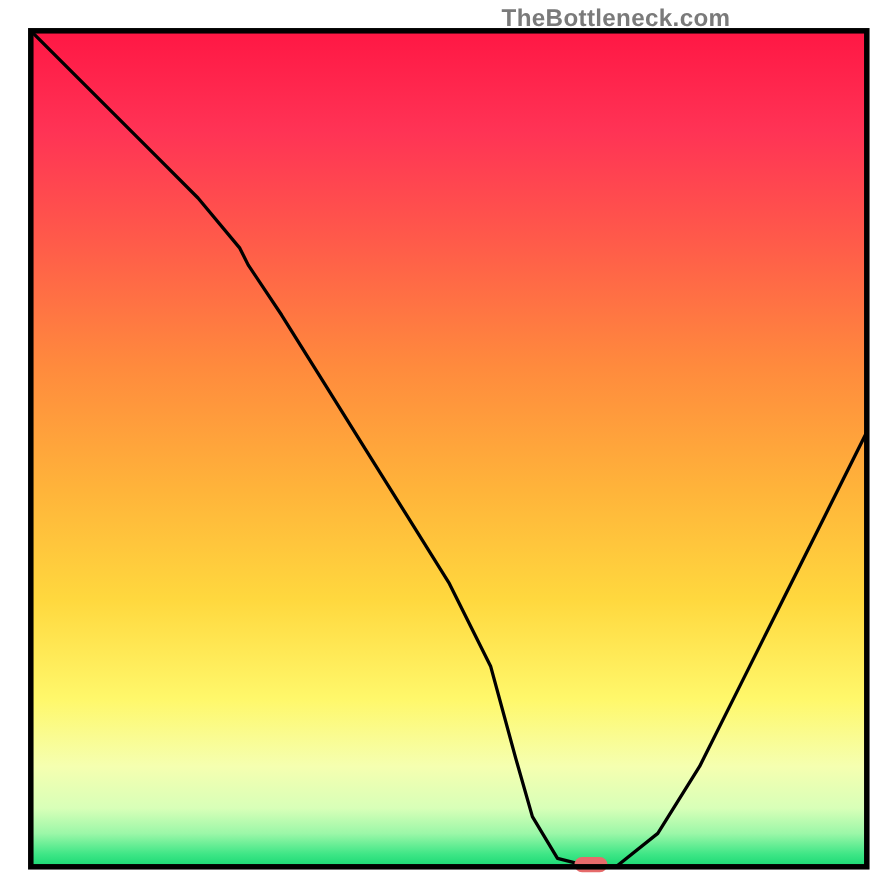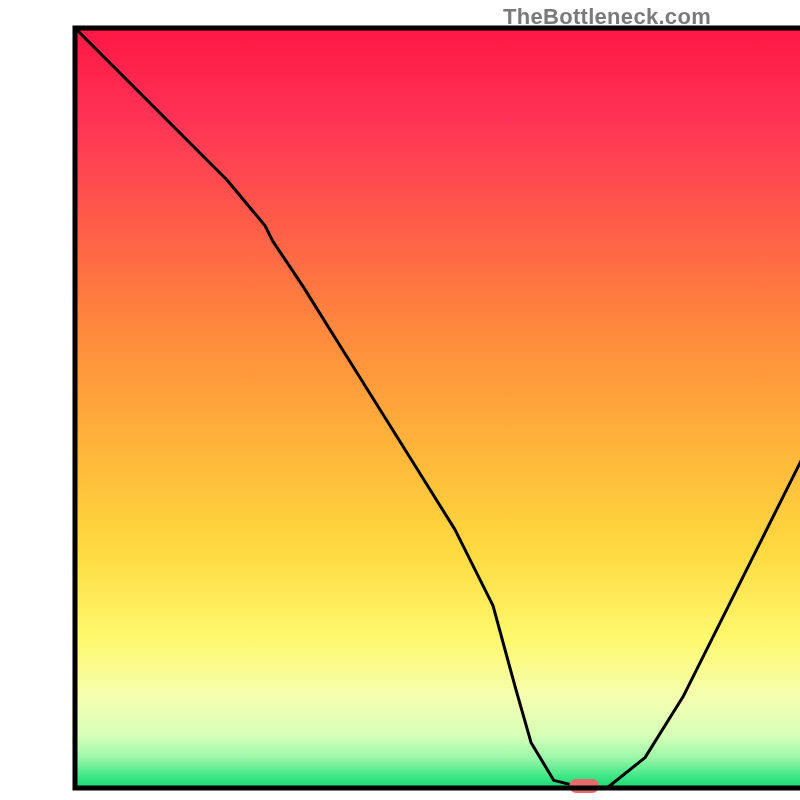--- a/index.html
+++ b/index.html
@@ -7,21 +7,20 @@
     padding: 0;
     width: 800px;
     height: 800px;
     background: #ffffff;
     font-family: Arial, Helvetica, sans-serif;
   }
   .chart-container {
     position: relative;
     width: 680px;
     height: 800px;
-    padding-left: 47px;
   }
   .watermark {
     position: absolute;
     top: 4px;
     right: 16px;
     font-size: 22px;
     font-weight: bold;
     color: #7a7a7a;
     letter-spacing: 0.3px;
     z-index: 10;

